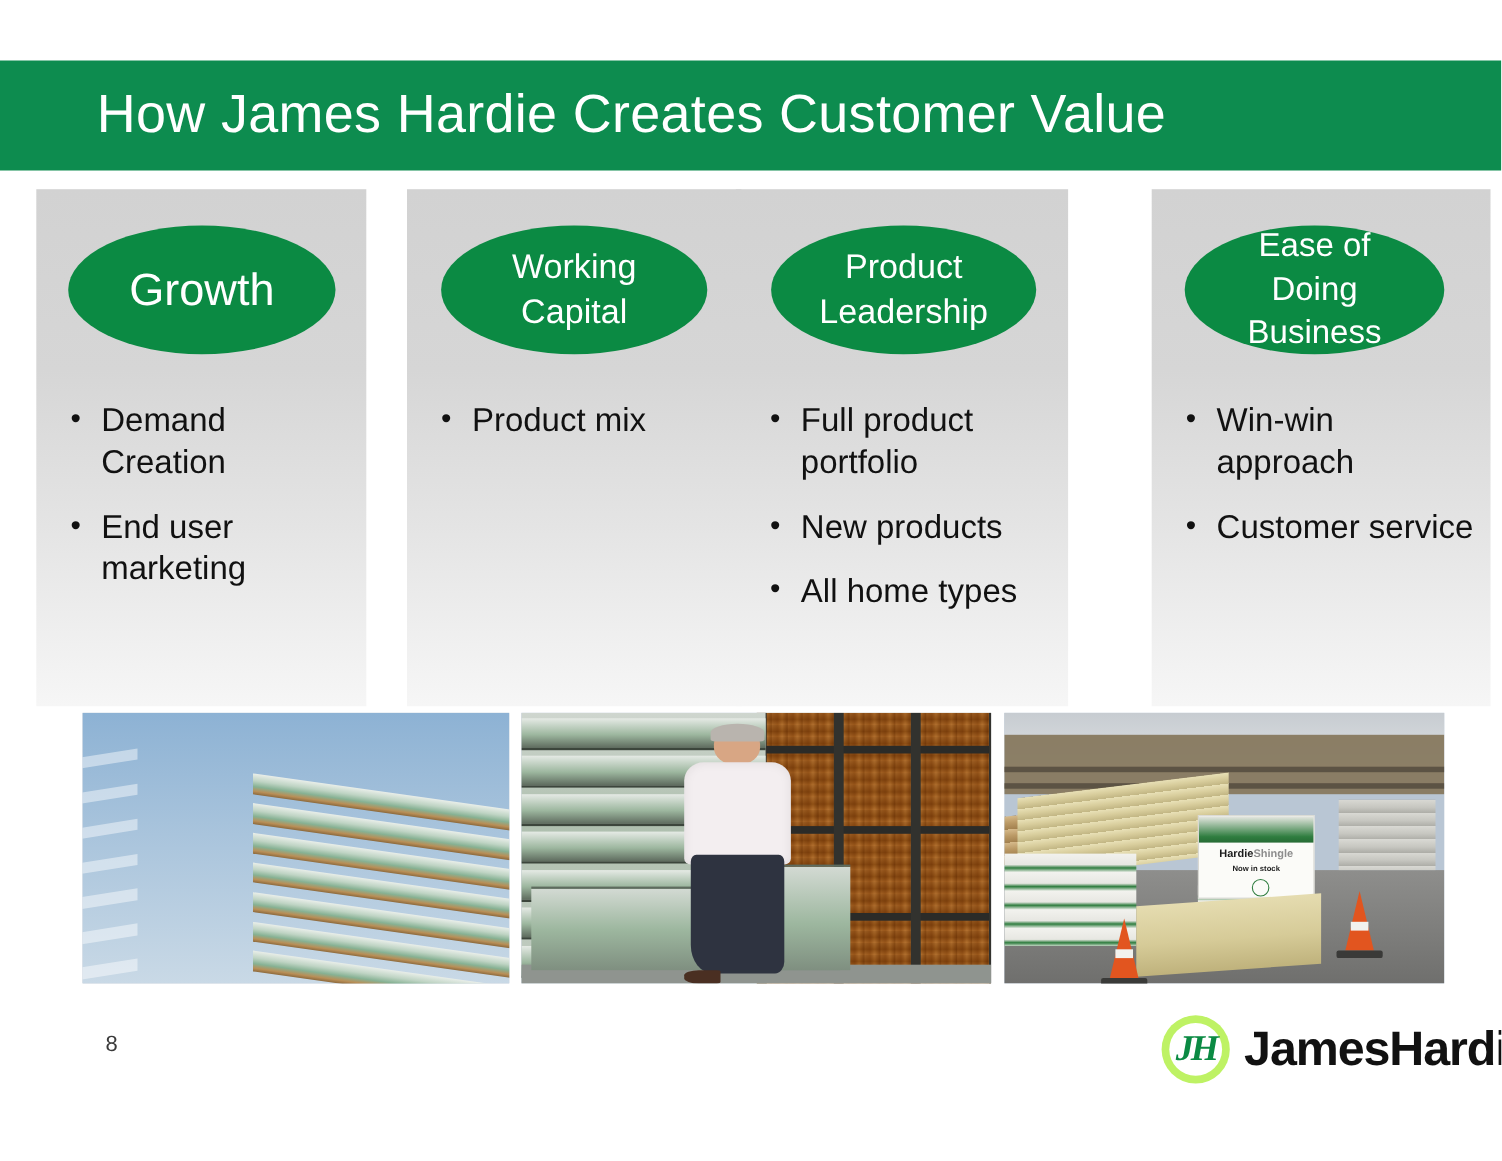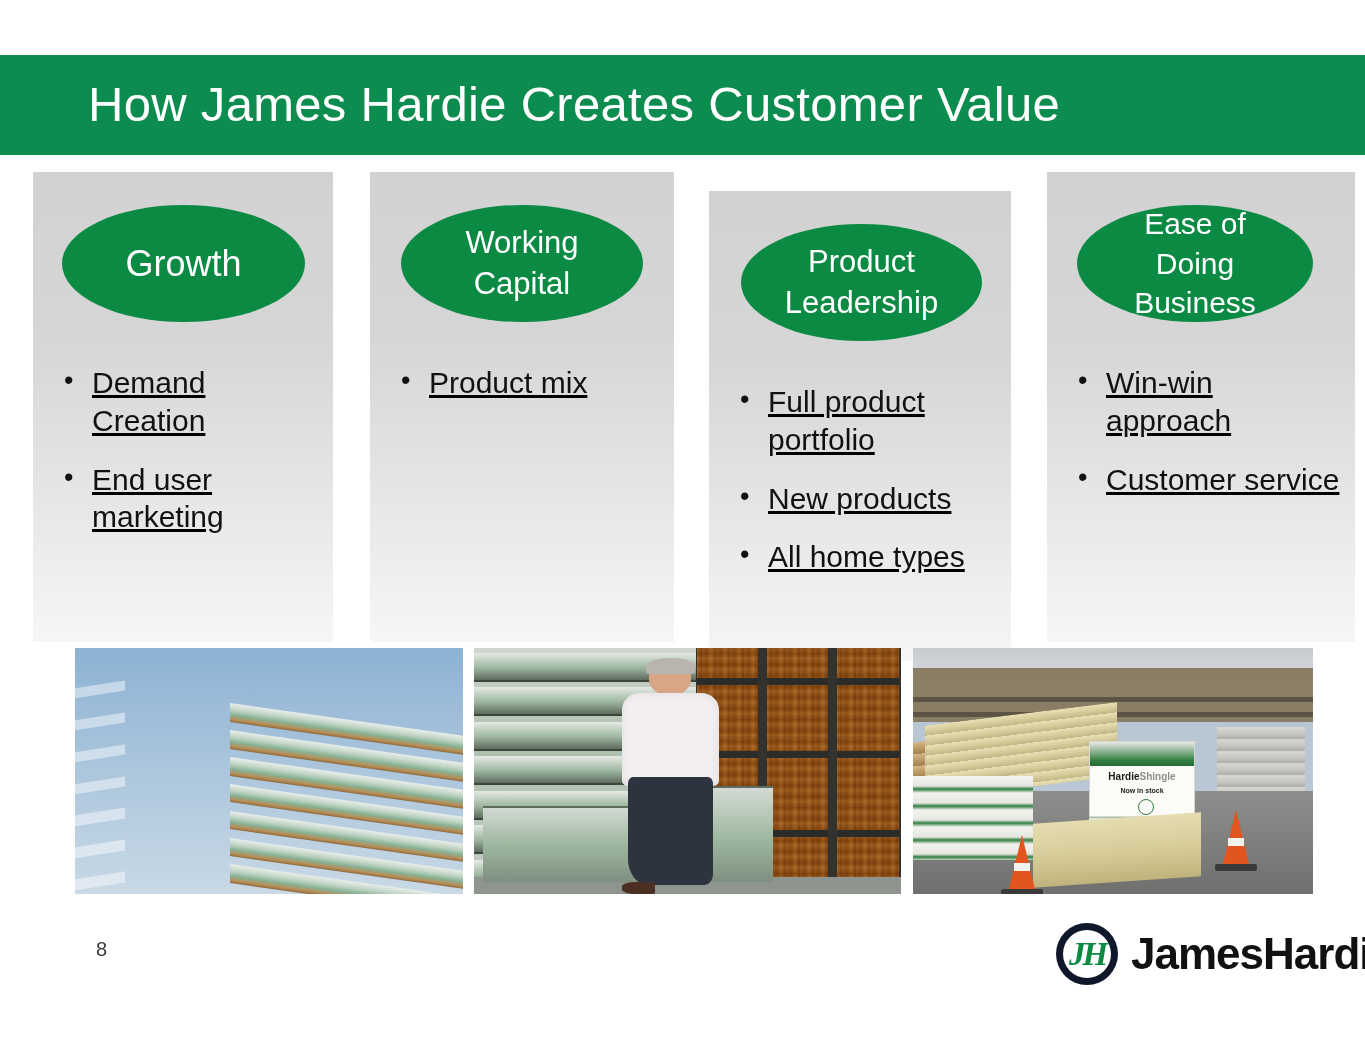--- a/index.html
+++ b/index.html
@@ -48,48 +48,47 @@
     height: 470px;
   }
   .panel {
     position: absolute;
     top: 0;
     height: 470px;
     background: linear-gradient(to bottom, #d2d2d2 0%, #d6d6d6 35%, #e4e4e4 65%, #f0f0f0 88%, #f6f6f6 100%);
   }
   .panel-1 { left: 0px;    width: 300px; }
   .panel-2 { left: 337px;  width: 304px; }
-  .panel-3 { left: 676px;  width: 302px; margin-top: 19px; }
+  .panel-3 { left: 636px;  width: 302px; }
   .panel-4 { left: 1014px; width: 308px; }
 
   .ellipse {
     position: absolute;
     top: 33px;
     background: #0b8a43;
     border-radius: 50%;
     display: flex;
     align-items: center;
     justify-content: center;
     text-align: center;
     color: #ffffff;
     line-height: 1.32;
   }
-  .panel-1 .ellipse { left: 29px;  width: 243px; height: 117px; font-size: 36px; }
+  .panel-1 .ellipse { left: 29px;  width: 243px; height: 117px; font-size: 41px; }
   .panel-2 .ellipse { left: 31px;  width: 242px; height: 117px; font-size: 31px; }
   .panel-3 .ellipse { left: 32px;  width: 241px; height: 117px; font-size: 31px; }
   .panel-4 .ellipse { left: 30px;  width: 236px; height: 117px; font-size: 30px; }
 
   .ellipse-label { display: block; padding: 0 10px; }
 
   .bullets {
     position: absolute;
     top: 192px;
     left: 27px;
     right: 14px;
-    text-decoration: underline;
   }
   .bullet {
     position: relative;
     padding-left: 32px;
     margin-bottom: 21px;
     font-size: 30px;
     line-height: 1.26;
     color: #111111;
   }
   .bullet::before {
@@ -338,21 +337,21 @@
   }
   .logo {
     position:absolute;
     left:1056px; top:923px;
     display:flex;
     align-items:center;
   }
   .logo-mark {
     width:62px; height:62px;
     border-radius:50%;
-    background:#0f172a;
+    background:#bef264;
     position:relative;
     flex:0 0 auto;
   }
   .logo-mark::before{
     content:"";
     position:absolute; left:7px; top:7px;
     width:48px; height:48px;
     border-radius:50%;
     background:#ffffff;
   }

